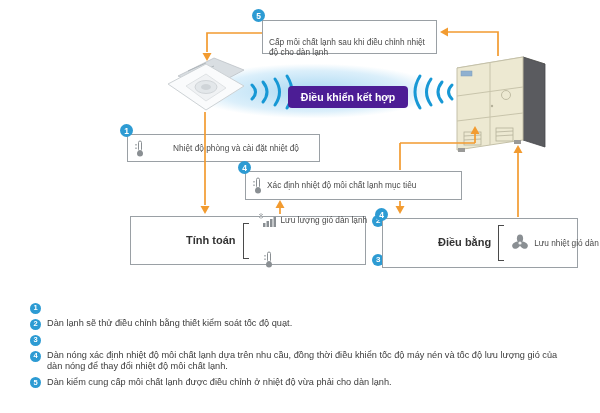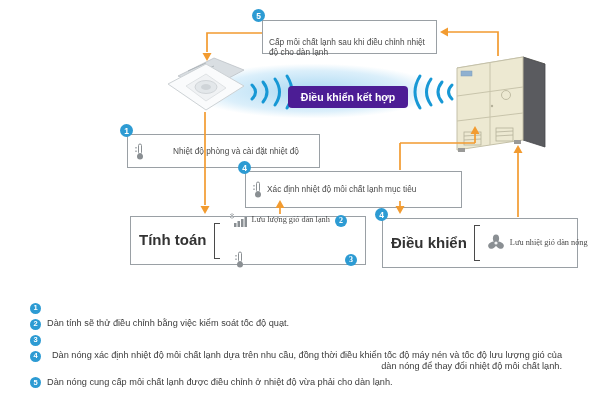--- a/index.html
+++ b/index.html
@@ -11,24 +11,24 @@
   svg.layer{position:absolute;left:0;top:0;z-index:1;pointer-events:none;}
   svg.toplayer{position:absolute;left:0;top:0;z-index:6;pointer-events:none;}
   .dbox{position:absolute;background:#fff;border:1px solid #9aa0a5;box-sizing:border-box;
         font-size:8.3px;line-height:1.25;color:#4a4a4a;z-index:3;}
   .dbox.row{display:flex;align-items:center;gap:5px;padding:0 6px;}
   .badge{position:absolute;width:13px;height:13px;border-radius:50%;background:#2d9bd3;color:#fff;
          font-size:8.5px;font-weight:bold;display:flex;align-items:center;justify-content:center;z-index:5;}
   .pill{position:absolute;left:288px;top:86px;width:120px;height:22px;border-radius:4px;background:#4c1d95;
         color:#fff;font-size:10.5px;font-weight:bold;display:flex;align-items:center;justify-content:center;z-index:4;}
   .grpbox{display:flex;align-items:center;padding:0 8px;gap:7px;}
-  .grp-label{font-size:15px;font-weight:bold;color:#333;white-space:nowrap;}
+  .grp-label{font-size:11px;font-weight:bold;color:#333;white-space:nowrap;margin-left:47px;}
   .bracket{width:5px;height:34px;border-left:1.6px solid #4a4a4a;border-top:1.6px solid #4a4a4a;
            border-bottom:1.6px solid #4a4a4a;flex:0 0 5px;}
-  .grp-rows{display:flex;flex-direction:column;gap:23px;flex:1;font-family:Liberation Serif, serif;}
+  .grp-rows{display:flex;flex-direction:column;gap:23px;flex:1;}
   .grp-row{display:flex;align-items:center;gap:5px;}
   .grp-row .txt{white-space:nowrap;}
   .mini-badge{width:12px;height:12px;border-radius:50%;background:#2d9bd3;color:#fff;font-size:8px;
               font-weight:bold;display:inline-flex;align-items:center;justify-content:center;flex:0 0 12px;}
   .push-right{margin-left:auto;}
   .notes{position:absolute;left:30px;top:302px;width:545px;display:flex;flex-direction:column;gap:4.5px;z-index:3;}
   .note{display:flex;align-items:flex-start;gap:6px;font-size:9.2px;line-height:1.22;color:#3b3b3b;}
   .note .nbadge{width:11px;height:11px;border-radius:50%;background:#2d9bd3;color:#fff;font-size:7.5px;
                 font-weight:bold;display:flex;align-items:center;justify-content:center;flex:0 0 11px;margin-top:.5px;}
   .ic{flex:0 0 auto;}
@@ -87,32 +87,32 @@
       <path d="M442,82 Q434,92 442,102"></path>
       <path d="M452,85 Q445,92 452,99"></path>
     </g>
   </svg>
 
   <div class="dbox" style="left:262px;top:20px;width:175px;height:27px;padding:16px 6px;">
     <span>Cấp môi chất lạnh sau khi điều chỉnh nhiệt độ cho dàn lạnh</span>
   </div>
   <div class="badge" style="left:252px;top:9px;">5</div>
 
-  <div class="dbox row" style="left:127px;top:134px;width:193px;height:34px;gap:29px;">
+  <div class="dbox row" style="left:127px;top:134px;width:193px;height:28px;gap:29px;">
     <svg class="ic" width="10" height="17">
       <line x1="2" y1="4" x2="2" y2="5.6" stroke="#9aa0a4" stroke-width="1.4"></line>
       <line x1="2" y1="7.5" x2="2" y2="9.1" stroke="#9aa0a4" stroke-width="1.4"></line>
       <rect x="4.5" y="1" width="3" height="10" rx="1.5" fill="#fff" stroke="#8a8f93" stroke-width="1"></rect>
       <circle cx="6" cy="13.5" r="3" fill="#8a8f93"></circle>
     </svg>
     <span>Nhiệt độ phòng và cài đặt nhiệt độ</span>
   </div>
   <div class="badge" style="left:120px;top:124px;">1</div>
 
-  <div class="dbox row" style="left:245px;top:171px;width:217px;height:37px;">
+  <div class="dbox row" style="left:245px;top:171px;width:217px;height:29px;">
     <svg class="ic" width="10" height="17">
       <line x1="2" y1="4" x2="2" y2="5.6" stroke="#9aa0a4" stroke-width="1.4"></line>
       <line x1="2" y1="7.5" x2="2" y2="9.1" stroke="#9aa0a4" stroke-width="1.4"></line>
       <rect x="4.5" y="1" width="3" height="10" rx="1.5" fill="#fff" stroke="#8a8f93" stroke-width="1"></rect>
       <circle cx="6" cy="13.5" r="3" fill="#8a8f93"></circle>
     </svg>
     <span>Xác định nhiệt độ môi chất lạnh mục tiêu</span>
   </div>
   <div class="badge" style="left:238px;top:161px;">4</div>
 
@@ -143,21 +143,21 @@
           <line x1="9" y1="7.5" x2="9" y2="9.1" stroke="#9aa0a4" stroke-width="1.4"></line>
           <rect x="11.5" y="1" width="3" height="10" rx="1.5" fill="#fff" stroke="#8a8f93" stroke-width="1"></rect>
           <circle cx="13" cy="13.5" r="3" fill="#8a8f93"></circle>
         </svg>
         <span class="mini-badge push-right">3</span>
       </div>
     </div>
   </div>
 
   <div class="dbox grpbox" style="left:382px;top:218px;width:196px;height:50px;">
-    <span class="grp-label">Điều khiển</span>
+    <span class="grp-label">Điều bằng</span>
     <span class="bracket"></span>
     <div class="grp-rows">
       <div class="grp-row">
         <svg class="ic" width="18" height="18">
           <g fill="#8a8f93">
             <ellipse cx="9" cy="4.6" rx="3.1" ry="4.2"></ellipse>
             <ellipse cx="9" cy="4.6" rx="3.1" ry="4.2" transform="rotate(120 9 9)"></ellipse>
             <ellipse cx="9" cy="4.6" rx="3.1" ry="4.2" transform="rotate(240 9 9)"></ellipse>
             <circle cx="9" cy="9" r="1.6" fill="#f1f2f3"></circle>
           </g>
@@ -189,28 +189,28 @@
       <polygon points="513.5,153 522.5,153 518,145"></polygon>
     </g>
   </svg>
 
   <div class="notes">
     <div class="note">
       <span class="nbadge">1</span>
     </div>
     <div class="note">
       <span class="nbadge">2</span>
-      <span>Dàn tính sẽ thử điều chỉnh bằng việc kiểm soát tốc độ quạt.</span>
+      <span>Dàn lạnh sẽ thử điều chỉnh bằng thiết kiểm soát tốc độ quạt.</span>
     </div>
     <div class="note">
       <span class="nbadge">3</span>
     </div>
     <div class="note">
       <span class="nbadge">4</span>
-      <span style="max-width:515px;display:inline-block;text-align:right;">Dàn nóng xác định nhiệt độ môi chất lạnh dựa trên nhu cầu, đồng thời điều khiển tốc độ máy nén và tốc độ lưu lượng gió của dàn nóng để thay đổi nhiệt độ môi chất lạnh.</span>
+      <span style="max-width:515px;display:inline-block;">Dàn nóng xác định nhiệt độ môi chất lạnh dựa trên nhu cầu, đồng thời điều khiển tốc độ máy nén và tốc độ lưu lượng gió của dàn nóng để thay đổi nhiệt độ môi chất lạnh.</span>
     </div>
     <div class="note">
       <span class="nbadge">5</span>
-      <span>Dàn nóng cung cấp môi chất lạnh được điều chỉnh ở nhiệt độ vừa phải cho dàn lạnh.</span>
+      <span>Dàn kiểm cung cấp môi chất lạnh được điều chỉnh ở nhiệt độ vừa phải cho dàn lạnh.</span>
     </div>
   </div>
 
 </div>
 
 </body></html>

